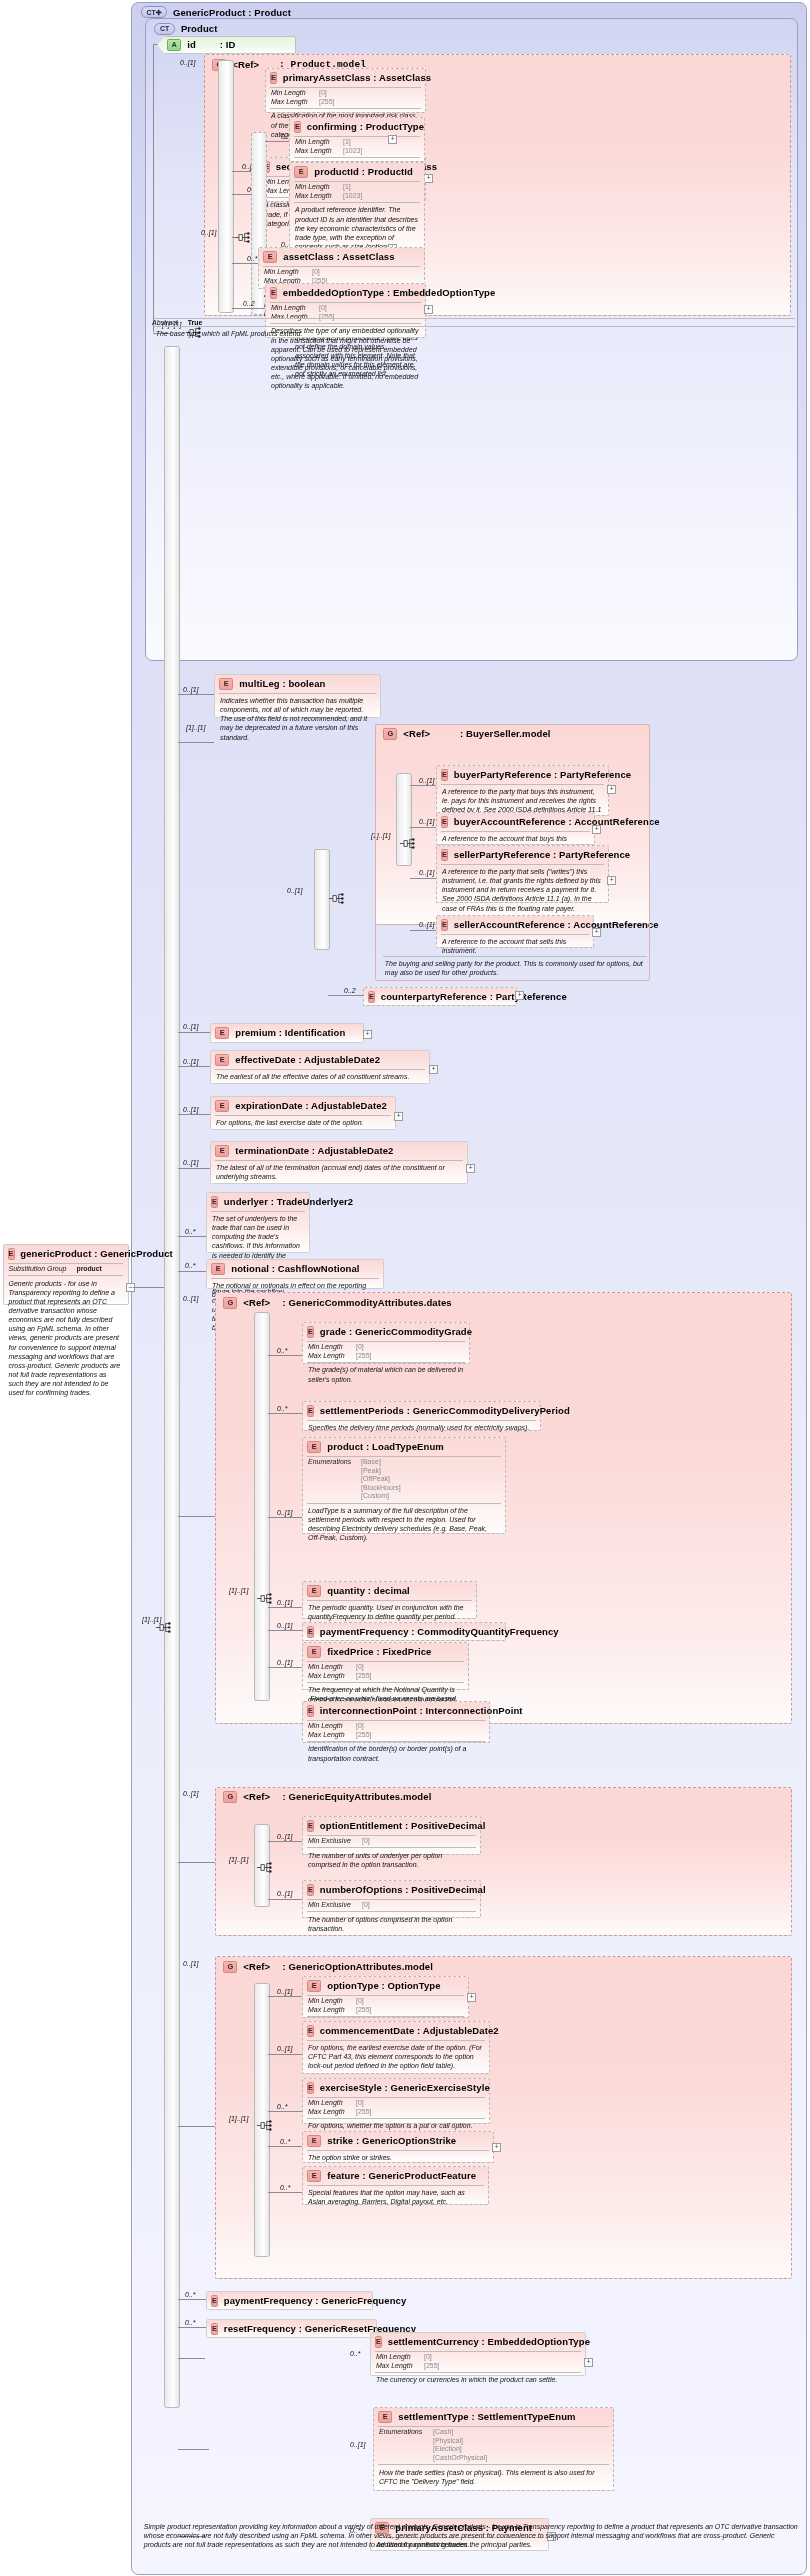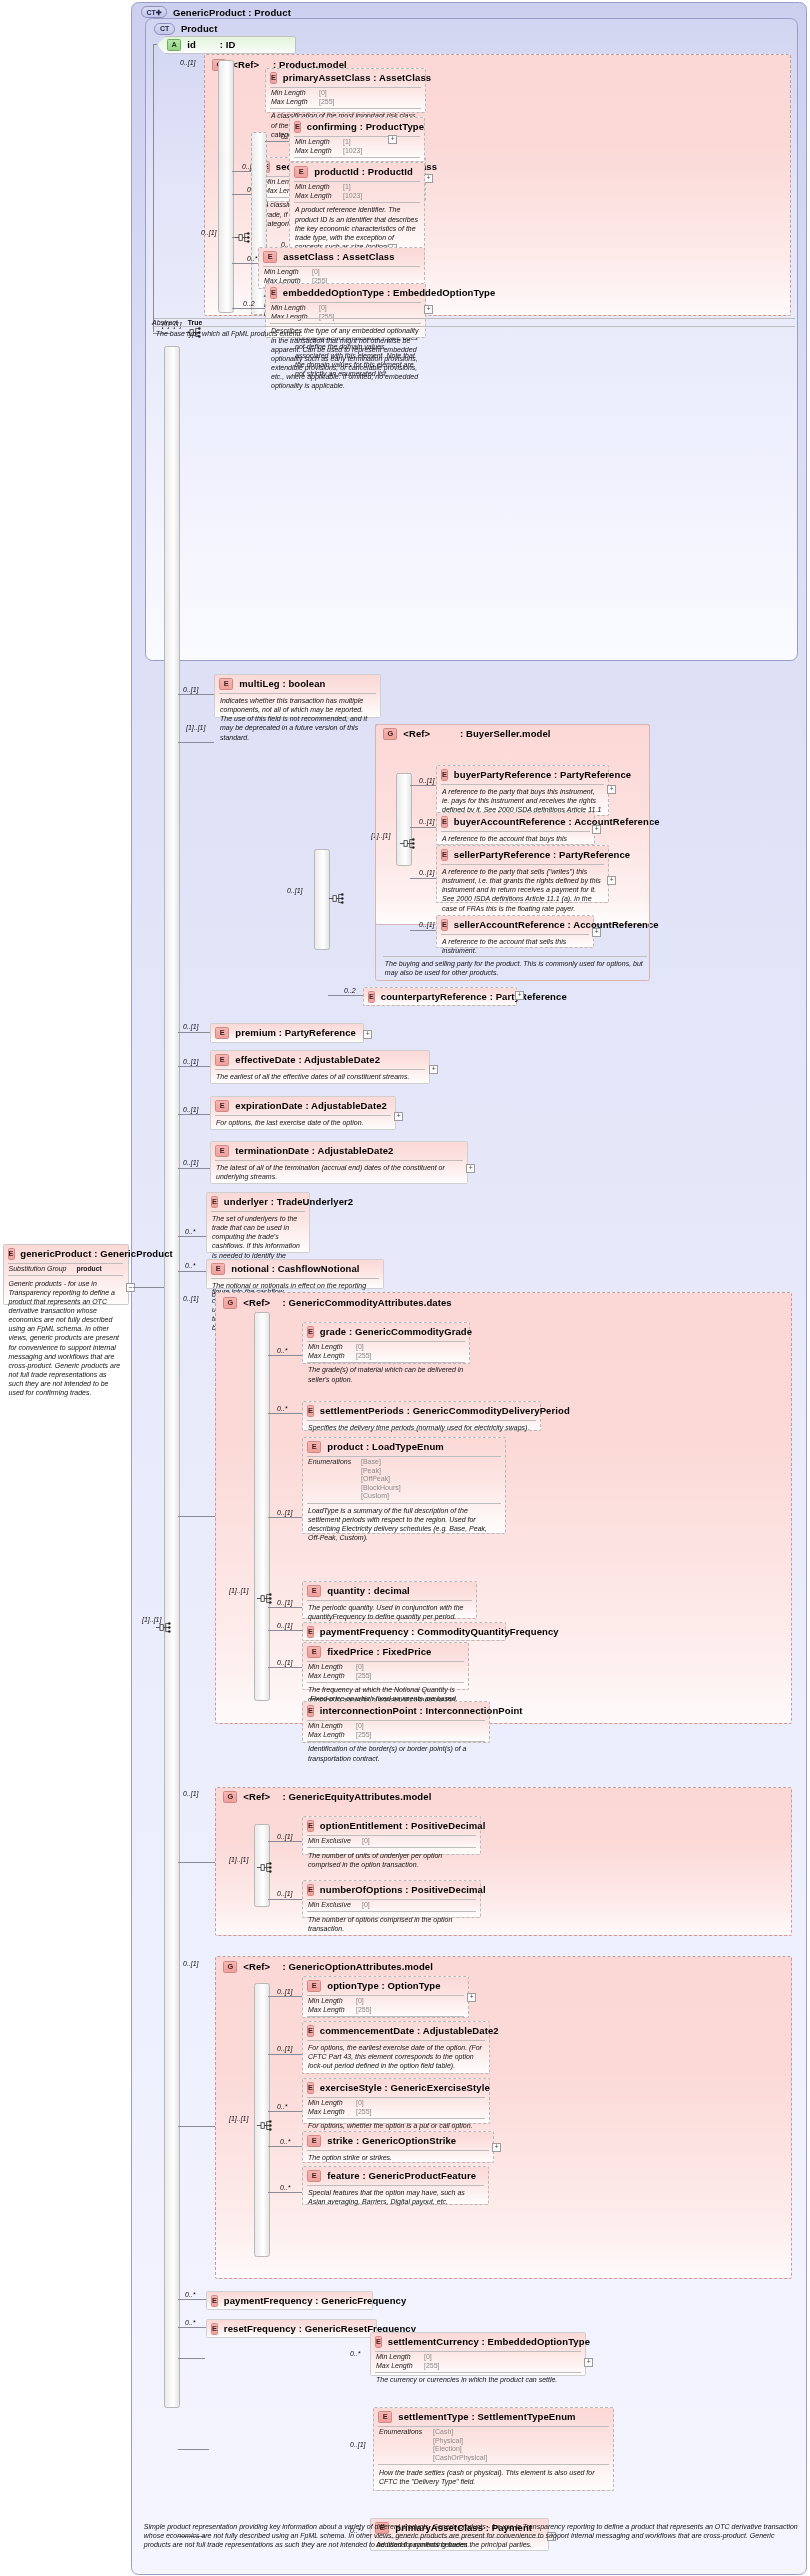--- a/index.html
+++ b/index.html
@@ -93,21 +93,21 @@
   <div class="ln lnv" style="left:153px;top:44px;height:288px;"></div>
   <div class="ln lnh" style="left:153px;top:44px;width:4.1px;"></div>
   <div class="ln lnh" style="left:153px;top:333px;width:16.5px;"></div>
   <div class="ln lnv" style="left:170px;top:333px;height:0.8px;"></div>
 
   <span class="card" style="left:180px;top:59px;">0..[1]</span>
   <div class="grp" style="left:204px;top:54px;width:585px;height:260px;"></div>
   <div class="hdr" style="position:absolute;left:208px;top:56px;">
     <span class="badge g">G</span>
     <span class="ttl">&lt;Ref&gt;</span>
-    <span class="ttl" style="margin-left:8px;">: Product.model</span>
+    <span class="ttl" style="margin-left:14px;font-family:Liberation Mono, monospace;">: Product.model</span>
   </div>
 
   <div class="vbar" style="left:218px;top:60px;width:14px;height:251px;"></div>
 
   <svg class="seqicon" style="left:185px;top:326px;" viewBox="0 0 20 16">
     <path d="M1 8 H6" stroke="#333" stroke-width="1" fill="none"></path>
     <rect x="6" y="4.5" width="4" height="7" fill="#fff" stroke="#333"></rect>
     <path d="M10 8 H13 M13 3 V13 M13 3 H17 M13 8 H17 M13 13 H17" stroke="#333" stroke-width="1" fill="none"></path>
     <circle cx="17.5" cy="3" r="1.5" fill="#222"></circle>
       <circle cx="17.5" cy="8" r="1.5" fill="#222"></circle>
@@ -387,21 +387,21 @@
       <span class="ttl">counterpartyReference : PartyReference</span>
       </div>
   </div>
   <div class="plus" style="left:515px;top:991px;">+</div>
 
   <span class="card" style="left:183px;top:1023px;">0..[1]</span>
   <div class="ln lnh" style="left:178px;top:1032px;width:32px;"></div>
   <div class="ebox solid" style="left:210px;top:1023px;width:152px;height:18px;">
     <div class="hdr">
         <span class="badge e">E</span>
-      <span class="ttl">premium : PartyReference</span>
+      <span class="ttl">premium : Identification</span>
       </div>
   </div>
 
   <div class="plus" style="left:363px;top:1030px;">+</div>
 
   <span class="card" style="left:183px;top:1058px;">0..[1]</span>
   <div class="ln lnh" style="left:178px;top:1066px;width:32px;"></div>
   <div class="ebox solid" style="left:210px;top:1050px;width:218px;height:32px;">
     <div class="hdr">
         <span class="badge e">E</span>

